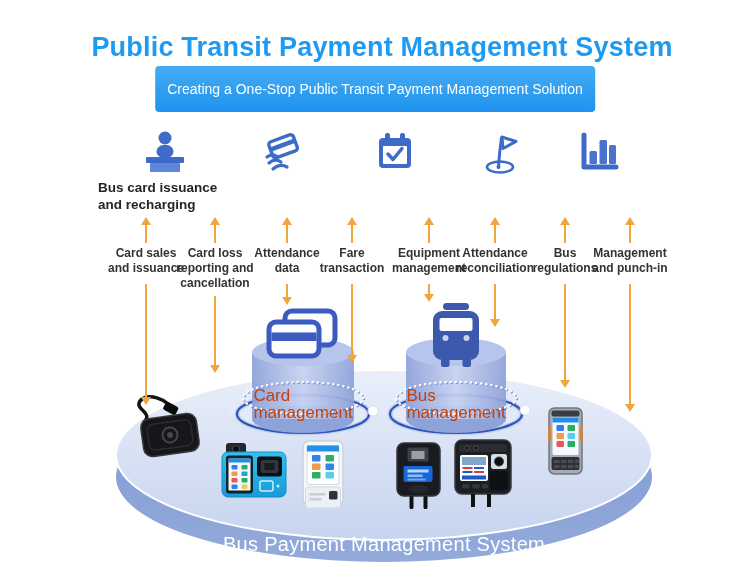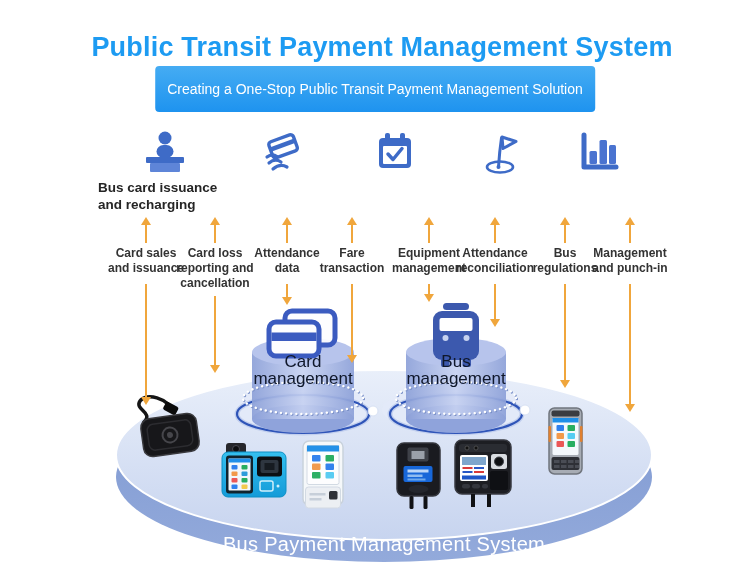--- a/index.html
+++ b/index.html
@@ -36,22 +36,22 @@
     border:5px solid transparent;border-bottom:none;border-top:8px solid #F0A63C;
   }
   .flow-label{
     position:absolute;top:246px;left:0;transform:translateX(-50%);width:98px;
     text-align:center;font-size:12px;font-weight:bold;color:#333;line-height:15px;
     white-space:pre-line;
   }
   
   .platform{position:absolute;left:0;top:0;z-index:1;}
   .cyl-label{
-    position:absolute;top:353px;transform:translateX(-50%);text-align:center;
-    color:#0f172a;font-size:17px;line-height:17px;white-space:pre-line;z-index:3;
+    position:absolute;top:387px;transform:translateX(-50%);text-align:left;
+    color:#c2410c;font-size:17px;line-height:17px;white-space:pre-line;z-index:3;
   }
   .base-label{
     position:absolute;top:533px;left:116px;width:536px;text-align:center;
     color:#fff;font-size:20px;font-weight:normal;z-index:3;letter-spacing:.3px;
   }
 </style>
 </head>
 <body>
 
 <div id="stage">

